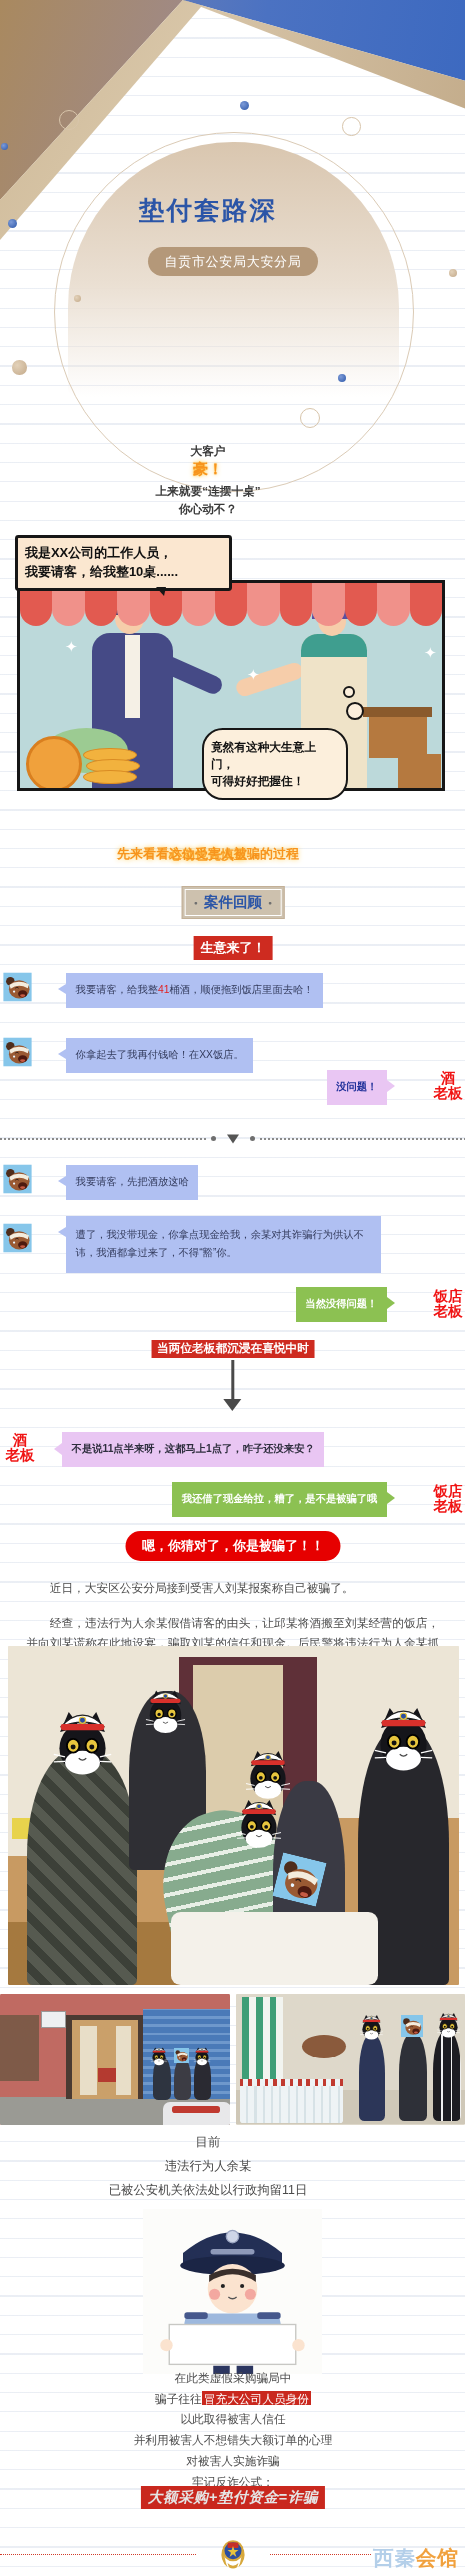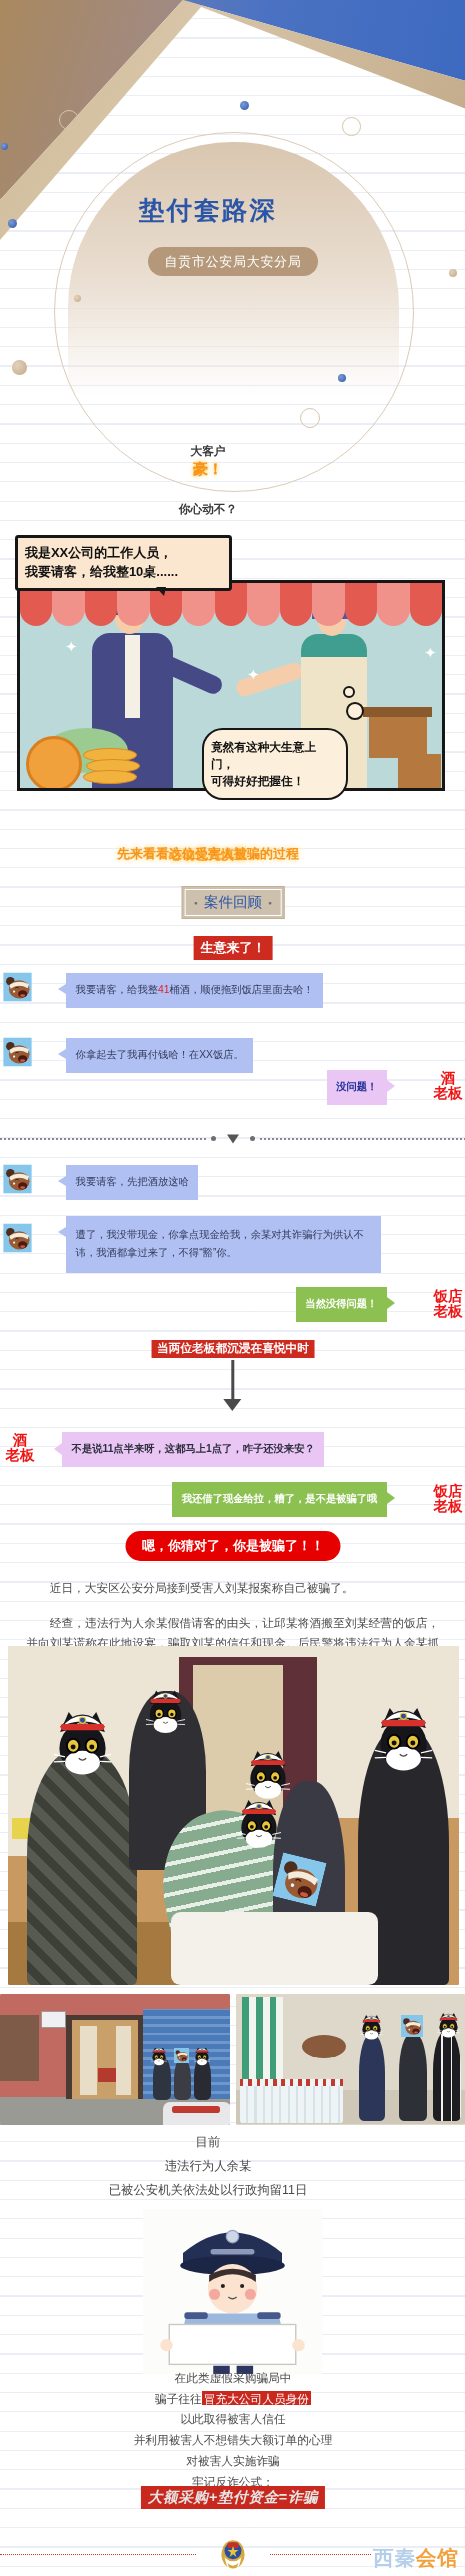--- a/index.html
+++ b/index.html
@@ -71,21 +71,21 @@
   .cloud{position:absolute;top:728px;left:202px;width:128px;background:#fcefdc;border:2.8px solid #161616;
     border-radius:20.7px;padding:8.3px 6.9px;font-size:11.7px;font-weight:bold;color:#111;line-height:17px;
     white-space:pre-line;z-index:7;text-align:left;}
   .puff{position:absolute;background:#fcefdc;border:2.1px solid #161616;border-radius:50%;z-index:7;}
   
   .o-line{position:absolute;font-size:13px;font-weight:bold;color:#f7941d;
     text-shadow:0 0 4.8px rgba(255,205,80,.95);}
   .casebox{position:absolute;top:886px;left:50%;transform:translateX(-50%);
     border:0.7px solid #c3b097;background:#cdc1ae;padding:2.1px;}
   .casebox .in{border:1.4px solid #fff;padding:2.8px 8.3px;display:flex;align-items:center;gap:6.2px;
-    font-size:14.5px;font-weight:normal;color:#2b55a7;}
+    font-size:14.5px;font-weight:bold;color:#2b55a7;}
   .casebox .d{font-size:6.2px;color:#6f6f6f;}
   .redtag{position:absolute;left:50%;transform:translateX(-50%);background:#ce2b20;color:#fff;
     font-weight:bold;}
   
   .avatar{position:absolute;left:3.4px;width:29px;height:34px;border-radius:2.8px;overflow:hidden;}
   .bub{position:absolute;font-size:10.3px;line-height:14.5px;padding:10.3px 9.6px;color:#343c5e;}
   .bub-blue{background:#b0c0f2;}
   .bub-blue .tail{content:"";position:absolute;left:-7.6px;top:11px;border:5.5px solid transparent;
     border-right:8.3px solid #b0c0f2;border-left:0;}
   .bub-purple{background:#e9c6f3;color:#20309a;font-weight:bold;}
@@ -183,20 +183,21 @@
   <div class="dot t-dot" style="top:360px;left:12.4px;width:14.5px;height:14.5px;"></div>
   <div class="dot b-dot" style="top:374px;left:338px;width:8.3px;height:8.3px;"></div>
   <div class="dot o-ring" style="top:408px;left:300px;width:18px;height:18px;"></div>
   <div class="dot t-dot" style="top:269px;left:449px;width:8.3px;height:8.3px;"></div>
 
   <div class="title ctr">垫付套路深</div>
   <div class="badgepill">自贡市公安局大安分局</div>
 
   <div class="i-line ctr" style="top:444px;">大客户</div>
   <div class="i-hao ctr" style="top:460px;">豪！</div>
+  <div class="i-line ctr" style="top:484px;">上来就要“连摆十桌”</div>
   <div class="i-line ctr" style="top:502px;">你心动不？</div>
 
   <div class="speech">我是XX公司的工作人员，
 我要请客，给我整10桌......</div>
   <div class="frame">
     <div class="man-arm"></div>
     <div class="wom-arm"></div>
     <div class="man-body"></div>
     <div class="man-shirt"></div>
     <div class="man-head"></div>

